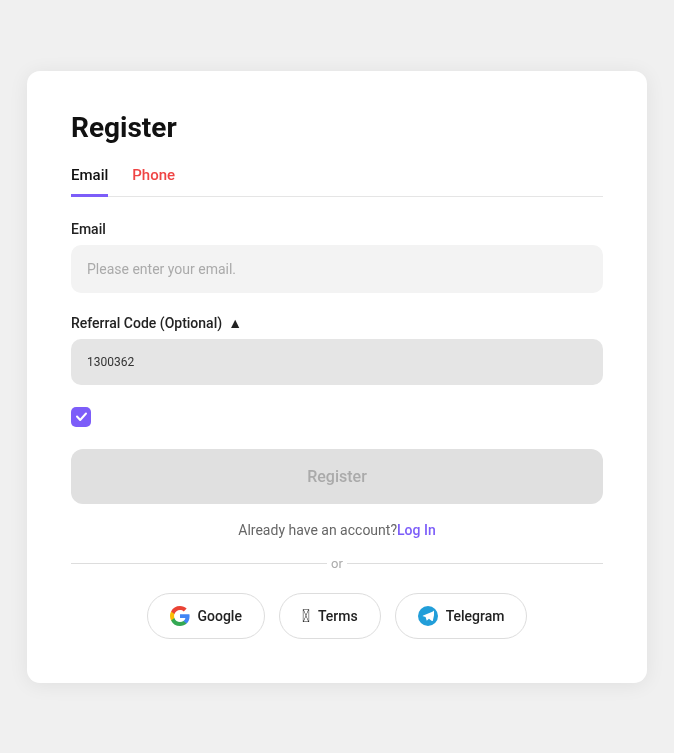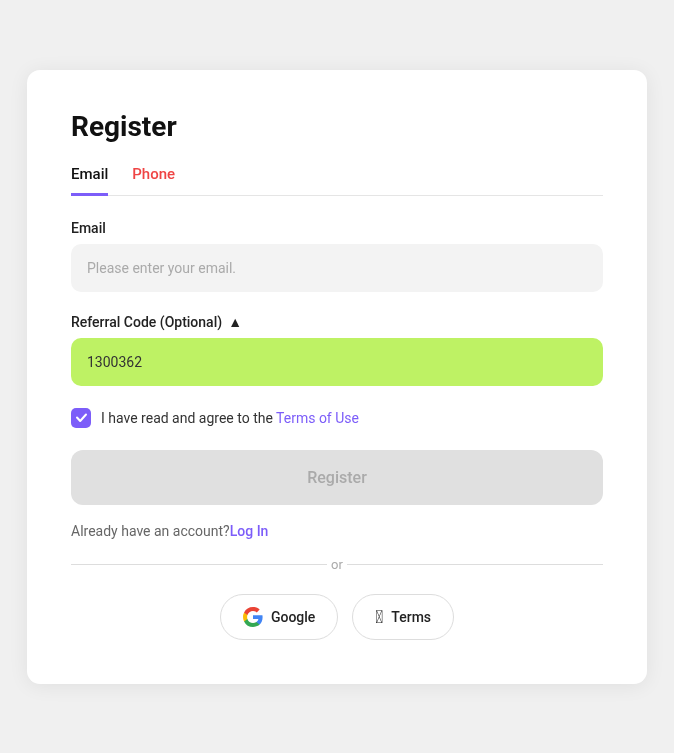--- a/index.html
+++ b/index.html
@@ -84,25 +84,25 @@
       gap: 6px;
       font-size: 14px;
       font-weight: 500;
       color: #222;
       margin-bottom: 8px;
       cursor: pointer;
     }
 
     .referral-input {
       width: 100%;
-      background: #bef264;
+      background: #e5e5e5;
       border: none;
       border-radius: 10px;
       padding: 16px 16px;
-      font-size: 14px;
+      font-size: 12px;
       color: #333;
       outline: none;
       margin-bottom: 22px;
     }
 
     .checkbox-row {
       display: flex;
       align-items: center;
       gap: 10px;
       margin-bottom: 22px;
@@ -143,21 +143,21 @@
       border-radius: 12px;
       padding: 18px;
       font-size: 16px;
       font-weight: 500;
       color: #aaa;
       cursor: pointer;
       margin-bottom: 18px;
     }
 
     .login-row {
-      text-align: left;
+      text-align: center;
       font-size: 14px;
       color: #666;
       margin-bottom: 18px;
     }
 
     .login-link {
       color: #7c5df9;
       text-decoration: none;
       font-weight: 500;
       cursor: pointer;
@@ -243,23 +243,20 @@
     <span>▲</span>
   </div>
   <input class="referral-input" type="text" value="1300362" style="">
 
   <div class="checkbox-row">
     <div class="checkbox-box">
       <svg viewBox="0 0 13 13" fill="none" xmlns="http://www.w3.org/2000/svg">
         <path d="M2 6.5L5.2 10L11 3.5" stroke="white" stroke-width="2" stroke-linecap="round" stroke-linejoin="round"></path>
       </svg>
     </div>
-    <span class="checkbox-text">
-      <span>I have read and agree to the </span><a class="terms-link">Terms of Use</a>
-    </span>
   </div>
 
   <button class="register-btn">Register</button>
 
   <div class="login-row">
     <span>Already have an account?</span><a class="login-link">Log In</a>
   </div>
 
   <div class="divider">
     <div class="divider-line"></div>
@@ -277,16 +274,24 @@
         <path d="M10 3.97c1.46 0 2.77.5 3.8 1.48l2.85-2.85C14.97.99 12.7 0 10 0A9.98 9.98 0 001.07 5.51l3.34 2.58C5.2 5.73 7.4 3.97 10 3.97z" fill="#EA4335"></path>
       </svg>
       <span>Google</span>
     </button>
 
     <button class="social-btn">
       <span class="apple-icon" style="font-size:18px;"></span>
       <span>Terms</span>
     </button>
 
+    <button class="social-btn">
+      <div class="telegram-icon">
+        <svg width="12" height="12" viewBox="0 0 24 24" fill="white" xmlns="http://www.w3.org/2000/svg">
+          <path d="M21.93 3.24L2.47 10.91c-1.3.52-1.29 1.25-.24 1.57l4.9 1.53 1.9 5.78c.26.72.13 1 .88 1 .58 0 .84-.27 1.17-.59l2.8-2.72 5.82 4.3c1.07.59 1.84.29 2.1-.99l3.81-17.93c.39-1.56-.6-2.27-1.68-1.62z"></path>
+        </svg>
+      </div>
+      <span>Telegram</span>
+    </button>
 
   </div>
 
 </div>
 
 </body></html>

